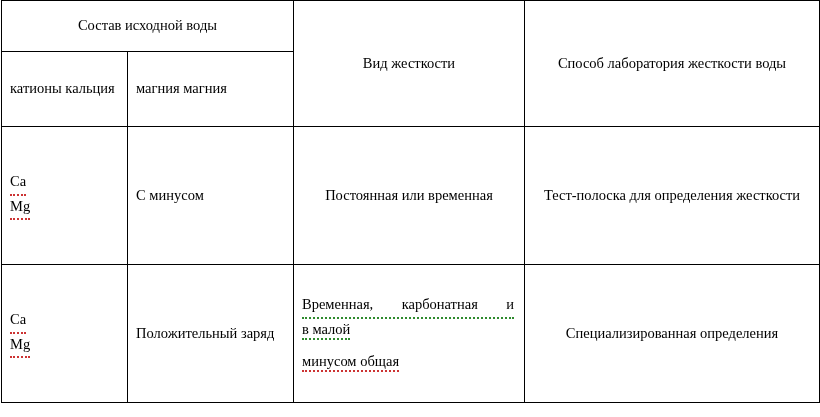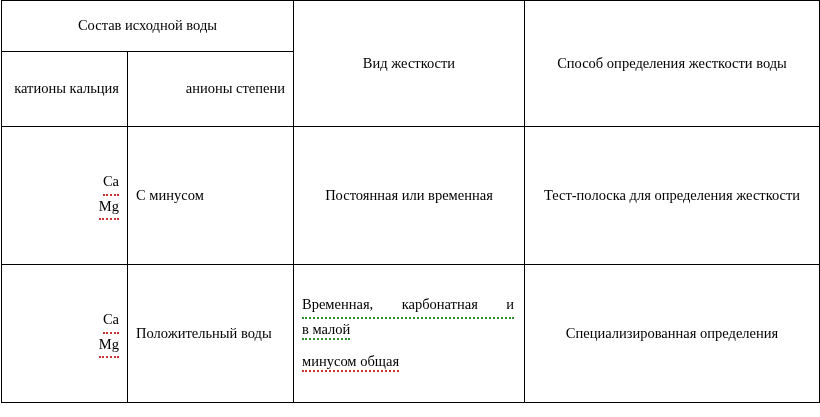--- a/index.html
+++ b/index.html
@@ -40,32 +40,32 @@
 
   .hdr {
     text-align: center;
     vertical-align: middle !important;
   }
   .hdr-top {
     height: 38px;
   }
   .hdr-sub {
     height: 62px;
-    text-align: right;
+    text-align: left;
   }
   .row-body {
     height: 138px;
   }
   .center {
   }
   .left {
     text-align: center;
   }
   .ion-cell {
-    text-align: right;
+    text-align: left;
     line-height: 2.6;
   }
   .ion {
     display: inline-block;
     border-bottom: 2px dotted #cc3333;
     padding-bottom: 1px;
   }
   .spell {
     border-bottom: 2px dotted #2d8a2d;
     padding-bottom: 1px;
@@ -98,43 +98,43 @@
     <colgroup>
       <col class="c1">
       <col class="c2">
       <col class="c3">
       <col class="c4">
     </colgroup>
     <tbody>
       <tr>
         <td class="hdr hdr-top" colspan="2">Состав исходной воды</td>
         <td class="hdr" rowspan="2">Вид жесткости</td>
-        <td class="hdr" rowspan="2">Способ определения жесткости воды</td>
+        <td class="hdr" rowspan="2">Способ лаборатория жесткости воды</td>
       </tr>
       <tr>
         <td class="hdr hdr-sub">катионы кальция</td>
-        <td class="hdr hdr-sub">анионы степени</td>
+        <td class="hdr hdr-sub">магния магния</td>
       </tr>
 
       <tr class="row-body">
         <td class="ion-cell">
           <span class="ion">Ca</span><br>
           <span class="ion">Mg</span>
         </td>
         <td class="center">С минусом</td>
         <td class="left">Постоянная или временная</td>
         <td class="left">Тест-полоска для определения жесткости</td>
       </tr>
 
       <tr class="row-body">
         <td class="ion-cell">
           <span class="ion">Ca</span><br>
           <span class="ion">Mg</span>
         </td>
-        <td class="center">Положительный воды</td>
+        <td class="center">Положительный заряд</td>
         <td class="justify-block">
           <span class="line1 spell">Временная, карбонатная и</span>
           <span class="spell">в малой</span>
           <span class="gap"></span>
           <span class="spell-red">минусом общая</span>
         </td>
         <td class="left">Специализированная определения</td>
       </tr>
     </tbody>
   </table>

